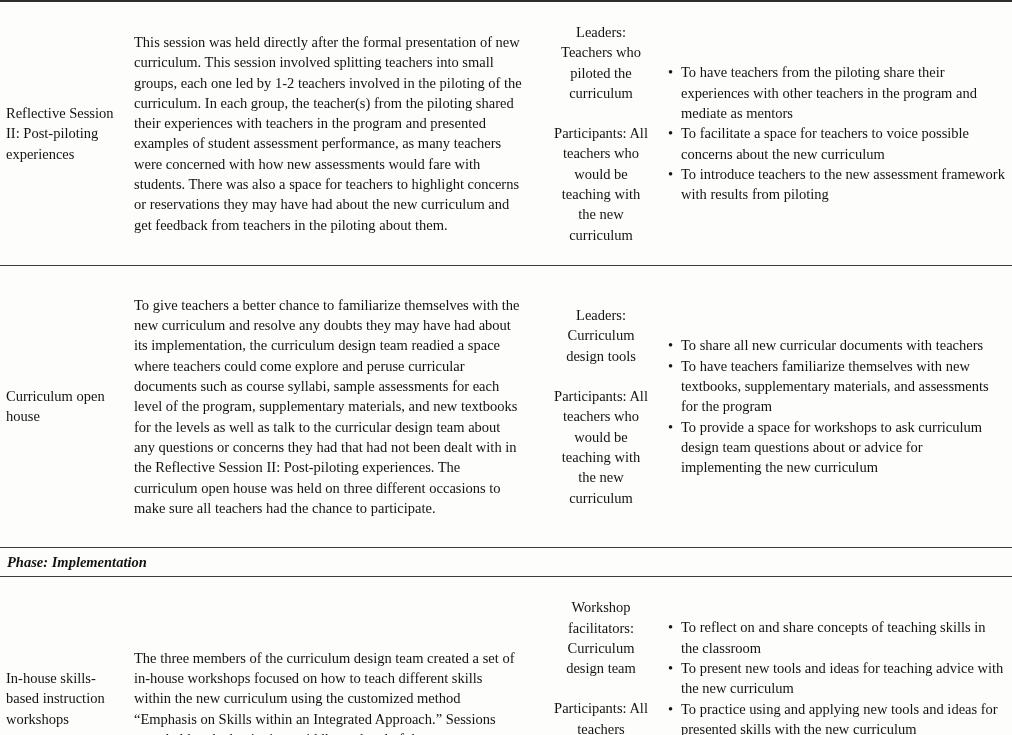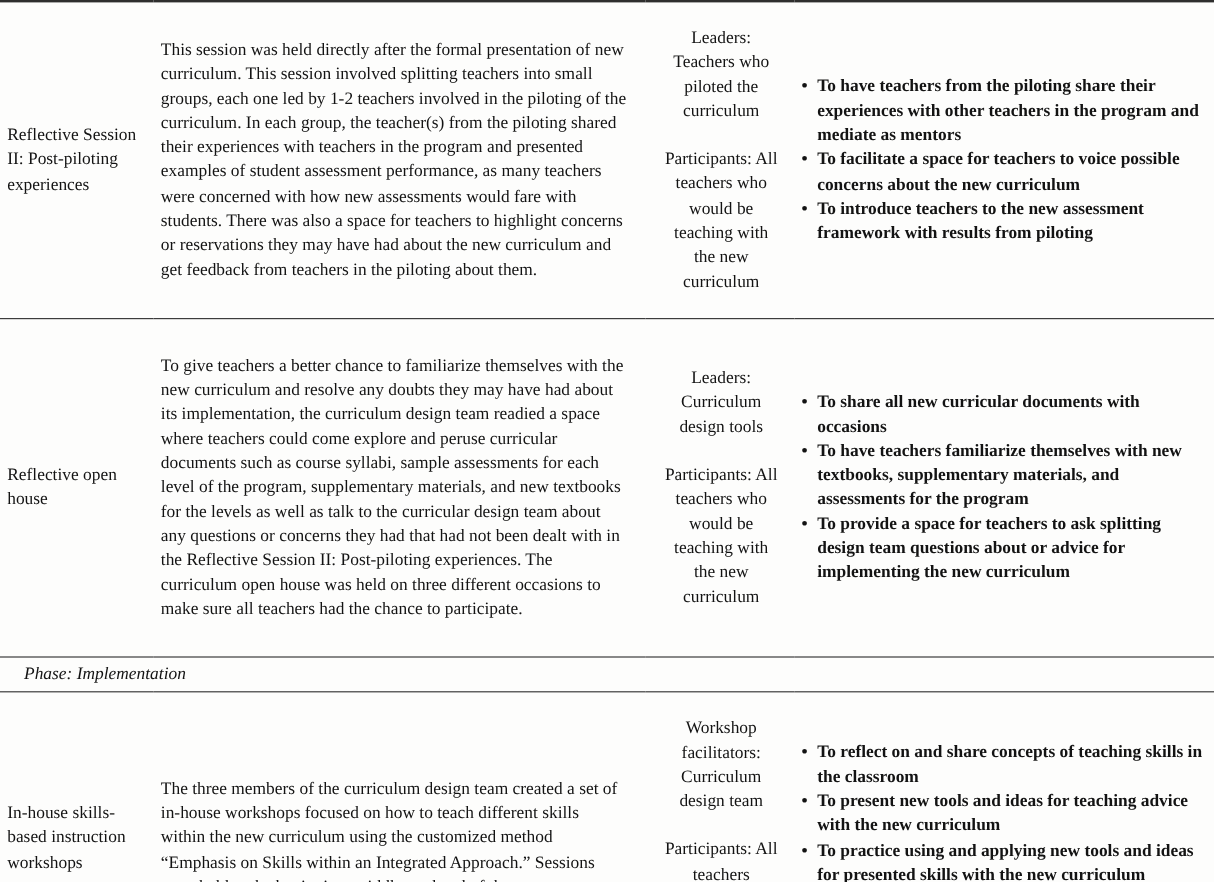--- a/index.html
+++ b/index.html
@@ -37,37 +37,36 @@
   td.activity-cell { padding-left: 6px; padding-right: 4px; margin-left: 22px; }
   td.description-cell { padding-left: 6px; padding-right: 16px; }
   td.people-cell { padding-left: 4px; padding-right: 2px; }
   td.objectives-cell { padding-left: 4px; padding-right: 6px; }
   .people-cell p { margin: 12px; text-align: center; }
   .people-cell p + p { margin-top: 20px; }
   ul.objectives {
     margin: 0;
     padding: 0;
     list-style: none;
-    font-weight: bold;
   }
   ul.objectives li {
     position: relative;
     padding-left: 15px;
     margin: 0;
   }
   ul.objectives li::before {
     content: "\2022";
     position: absolute;
     left: 2px;
     top: 0;
   }
   tr.phase-row td {
-    font-weight: normal;
+    font-weight: bold;
     font-style: italic;
-    padding: 4px 20px;
+    padding: 4px 7px;
   }
   tr.row-1 { height: 226px; }
   tr.row-2 { height: 282px; }
   tr.phase-row { height: 27px; }
   tr.row-3 { height: 198px; }
 </style>
 </head>
 <body>
 
 <div class="page">
@@ -90,31 +89,31 @@
         <td class="objectives-cell">
           <ul class="objectives">
             <li>To have teachers from the piloting share their experiences with other teachers in the program and mediate as mentors</li>
             <li>To facilitate a space for teachers to voice possible concerns about the new curriculum</li>
             <li>To introduce teachers to the new assessment framework with results from piloting</li>
           </ul>
         </td>
       </tr>
 
       <tr class="row-2">
-        <td class="activity-cell">Reflective open house</td>
+        <td class="activity-cell">Curriculum open house</td>
         <td class="description-cell">To give teachers a better chance to familiarize themselves with the new curriculum and resolve any doubts they may have had about its implementation, the curriculum design team readied a space where teachers could come explore and peruse curricular documents such as course syllabi, sample assessments for each level of the program, supplementary materials, and new textbooks for the levels as well as talk to the curricular design team about any questions or concerns they had that had not been dealt with in the Reflective Session II: Post-piloting experiences. The curriculum open house was held on three different occasions to make sure all teachers had the chance to participate.</td>
         <td class="people-cell">
           <p>Leaders: Curriculum design tools</p>
           <p>Participants: All teachers who would be teaching with the new curriculum</p>
         </td>
         <td class="objectives-cell">
           <ul class="objectives">
-            <li>To share all new curricular documents with occasions</li>
+            <li>To share all new curricular documents with teachers</li>
             <li>To have teachers familiarize themselves with new textbooks, supplementary materials, and assessments for the program</li>
-            <li>To provide a space for teachers to ask splitting design team questions about or advice for implementing the new curriculum</li>
+            <li>To provide a space for workshops to ask curriculum design team questions about or advice for implementing the new curriculum</li>
           </ul>
         </td>
       </tr>
 
       <tr class="phase-row">
         <td colspan="4">Phase: Implementation</td>
       </tr>
 
       <tr class="row-3">
         <td class="activity-cell">In-house skills-based instruction workshops</td>

